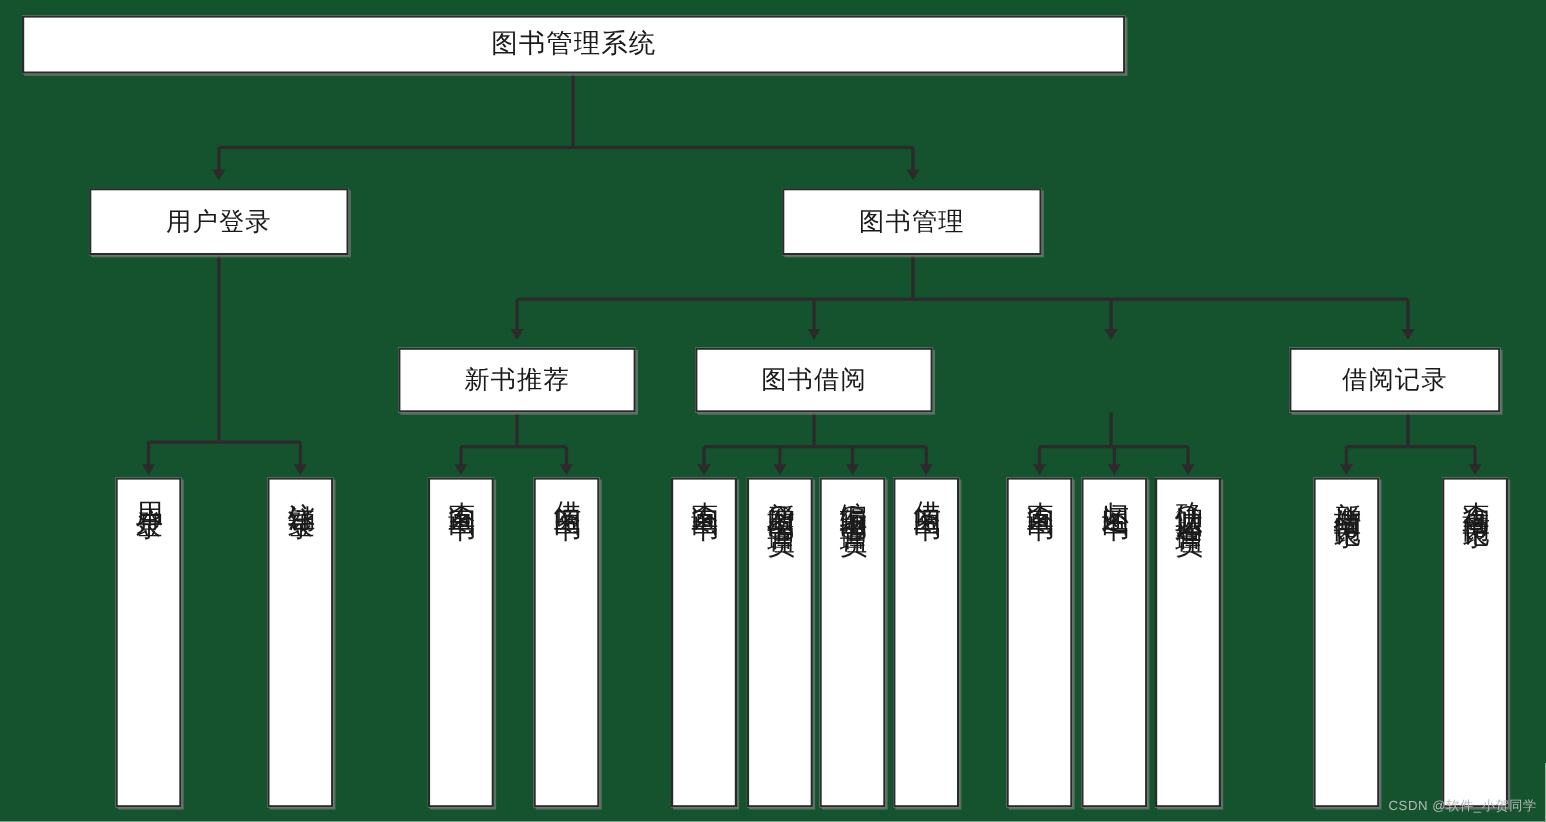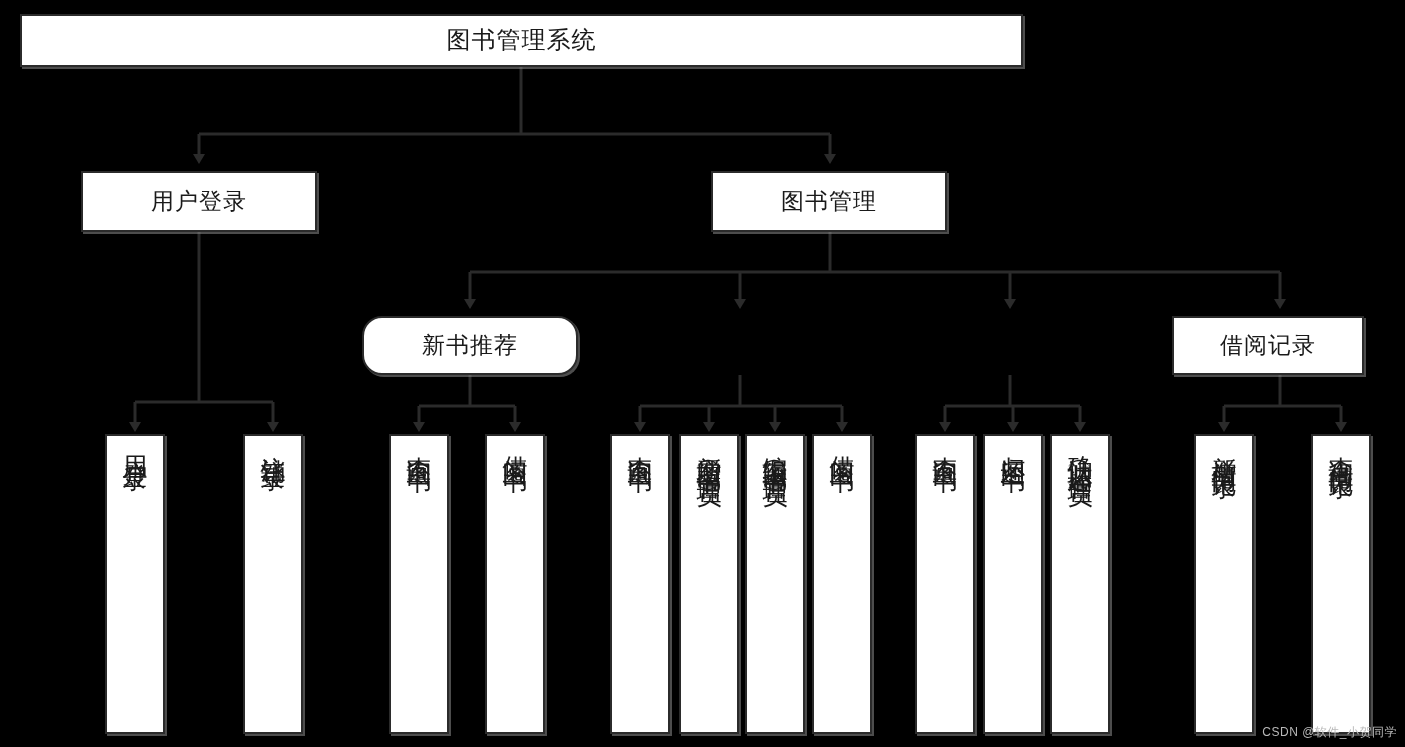--- a/index.html
+++ b/index.html
@@ -7,21 +7,21 @@
     padding: 0;
     background: #ffffff;
   }
   body {
     font-family: "Liberation Sans", "DejaVu Sans", sans-serif;
   }
   #stage {
     position: relative;
     width: 1405px;
     height: 747px;
-    background: #000000;
+    background: #14532d;
     overflow: hidden;
   }
   #edges {
     position: absolute;
     left: 0;
     top: 0;
     width: 1405px;
     height: 747px;
     pointer-events: none;
   }
@@ -129,22 +129,25 @@
     <span class="label">图书管理系统</span>
   </div>
 
   <div class="node horiz" style="left:81px; top:171px; width:236px; height:61px;">
     <span class="label">用户登录</span>
   </div>
   <div class="node horiz" style="left:711px; top:171px; width:236px; height:61px;align-items:center;">
     <span class="label">图书管理</span>
   </div>
 
-  <div class="node horiz" style="left:362px; top:316px; width:216px; height:59px;border-radius:20px;">
+  <div class="node horiz" style="left:362px; top:316px; width:216px; height:59px;">
     <span class="label">新书推荐</span>
+  </div>
+  <div class="node horiz" style="left:632px; top:316px; width:216px; height:59px;">
+    <span class="label">图书借阅</span>
   </div>
   <div class="node horiz" style="left:1172px; top:316px; width:192px; height:59px;">
     <span class="label">借阅记录</span>
   </div>
 
   <div class="node vert" style="left:105px; top:434px; width:60px; height:300px;">
     <span class="label">用户登录</span>
   </div>
   <div class="node vert" style="left:243px; top:434px; width:60px; height:300px;">
     <span class="label">注销登录</span>

